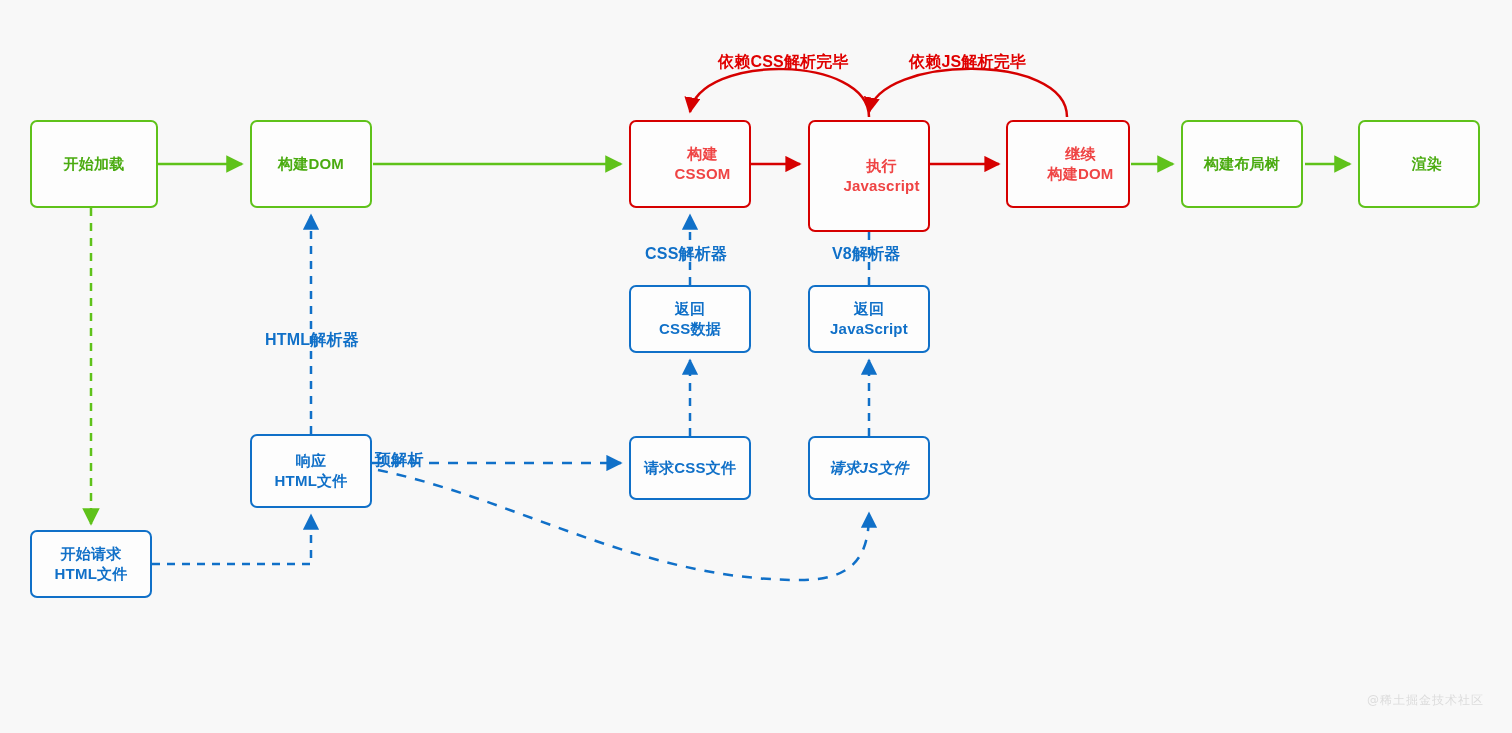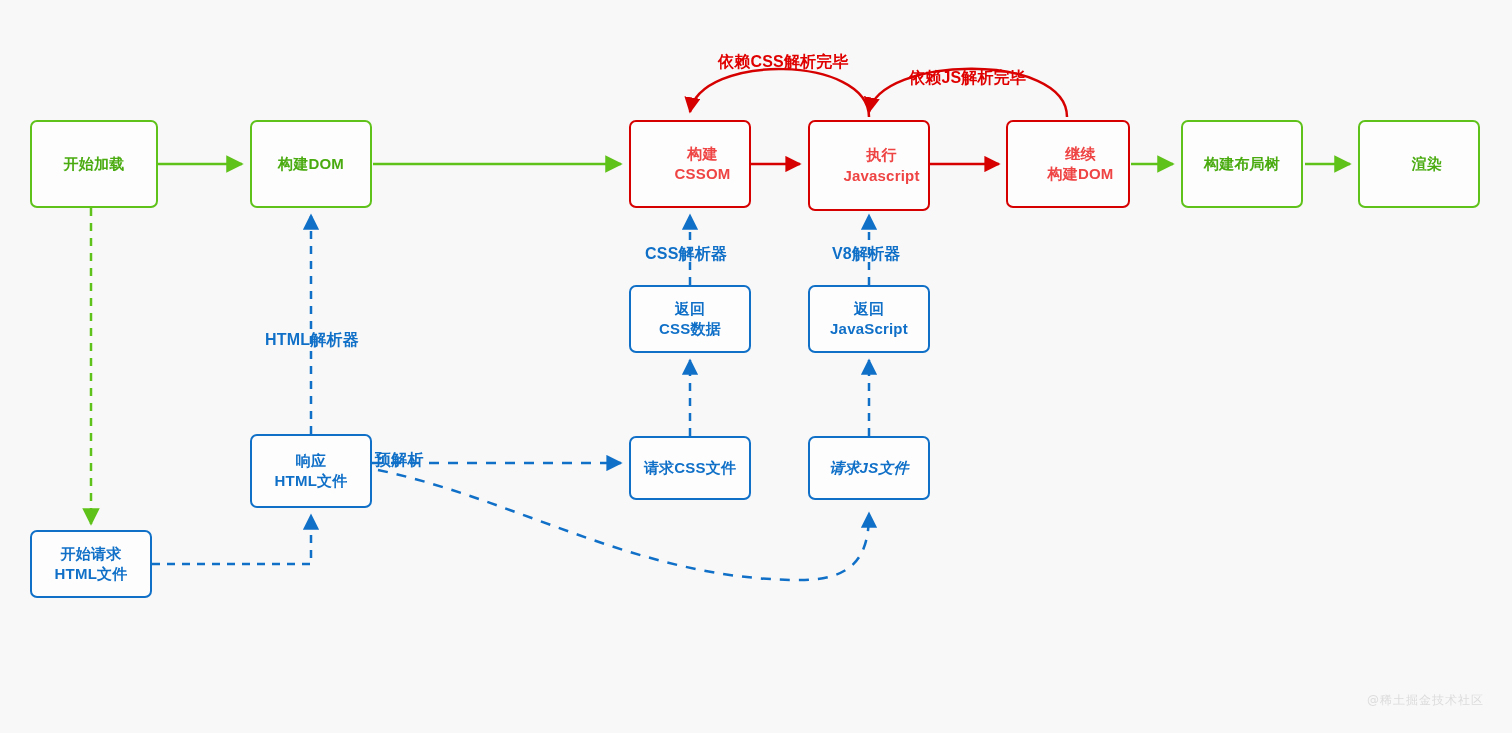--- a/index.html
+++ b/index.html
@@ -141,21 +141,21 @@
   </g>
 </svg>
 
 <div class="node green" style="left:30px; top:120px; width:128px; height:88px;">开始加载</div>
 
 <div class="node green" style="left:250px; top:120px; width:122px; height:88px;">构建DOM</div>
 
 <div class="node red" style="left:629px; top:120px; width:122px; height:88px;">构建
 CSSOM</div>
 
-<div class="node red" style="left:808px; top:120px; width:122px; height:91px;">执行
+<div class="node red" style="left:808px; top:120px; width:122px; height:112px;">执行
 Javascript</div>
 
 <div class="node red" style="left:1006px; top:120px; width:124px; height:88px;">继续
 构建DOM</div>
 
 <div class="node green" style="left:1181px; top:120px; width:122px; height:88px;">构建布局树</div>
 
 <div class="node green" style="left:1358px; top:120px; width:122px; height:88px;padding-left:16px;">渲染</div>
 
 <div class="node blue" style="left:629px; top:285px; width:122px; height:68px;">返回
@@ -169,21 +169,21 @@
 <div class="node blue" style="left:808px; top:436px; width:122px; height:64px;font-style:italic;">请求JS文件</div>
 
 <div class="node blue" style="left:250px; top:434px; width:122px; height:74px;">响应
 HTML文件</div>
 
 <div class="node blue" style="left:30px; top:530px; width:122px; height:68px;">开始请求
 HTML文件</div>
 
 <div class="edge-label red" style="left:718px; top:52px;">依赖CSS解析完毕</div>
 
-<div class="edge-label red" style="left:909px; top:52px;margin-top:16px;">依赖JS解析完毕</div>
+<div class="edge-label red" style="left:909px; top:52px;">依赖JS解析完毕</div>
 
 <div class="edge-label blue" style="left:645px; top:244px;">CSS解析器</div>
 
 <div class="edge-label blue" style="left:832px; top:244px;">V8解析器</div>
 
 <div class="edge-label blue" style="left:265px; top:330px;">HTML解析器</div>
 
 <div class="edge-label blue" style="left:375px; top:450px;">预解析</div>
 
 <div class="watermark">@稀土掘金技术社区</div>

